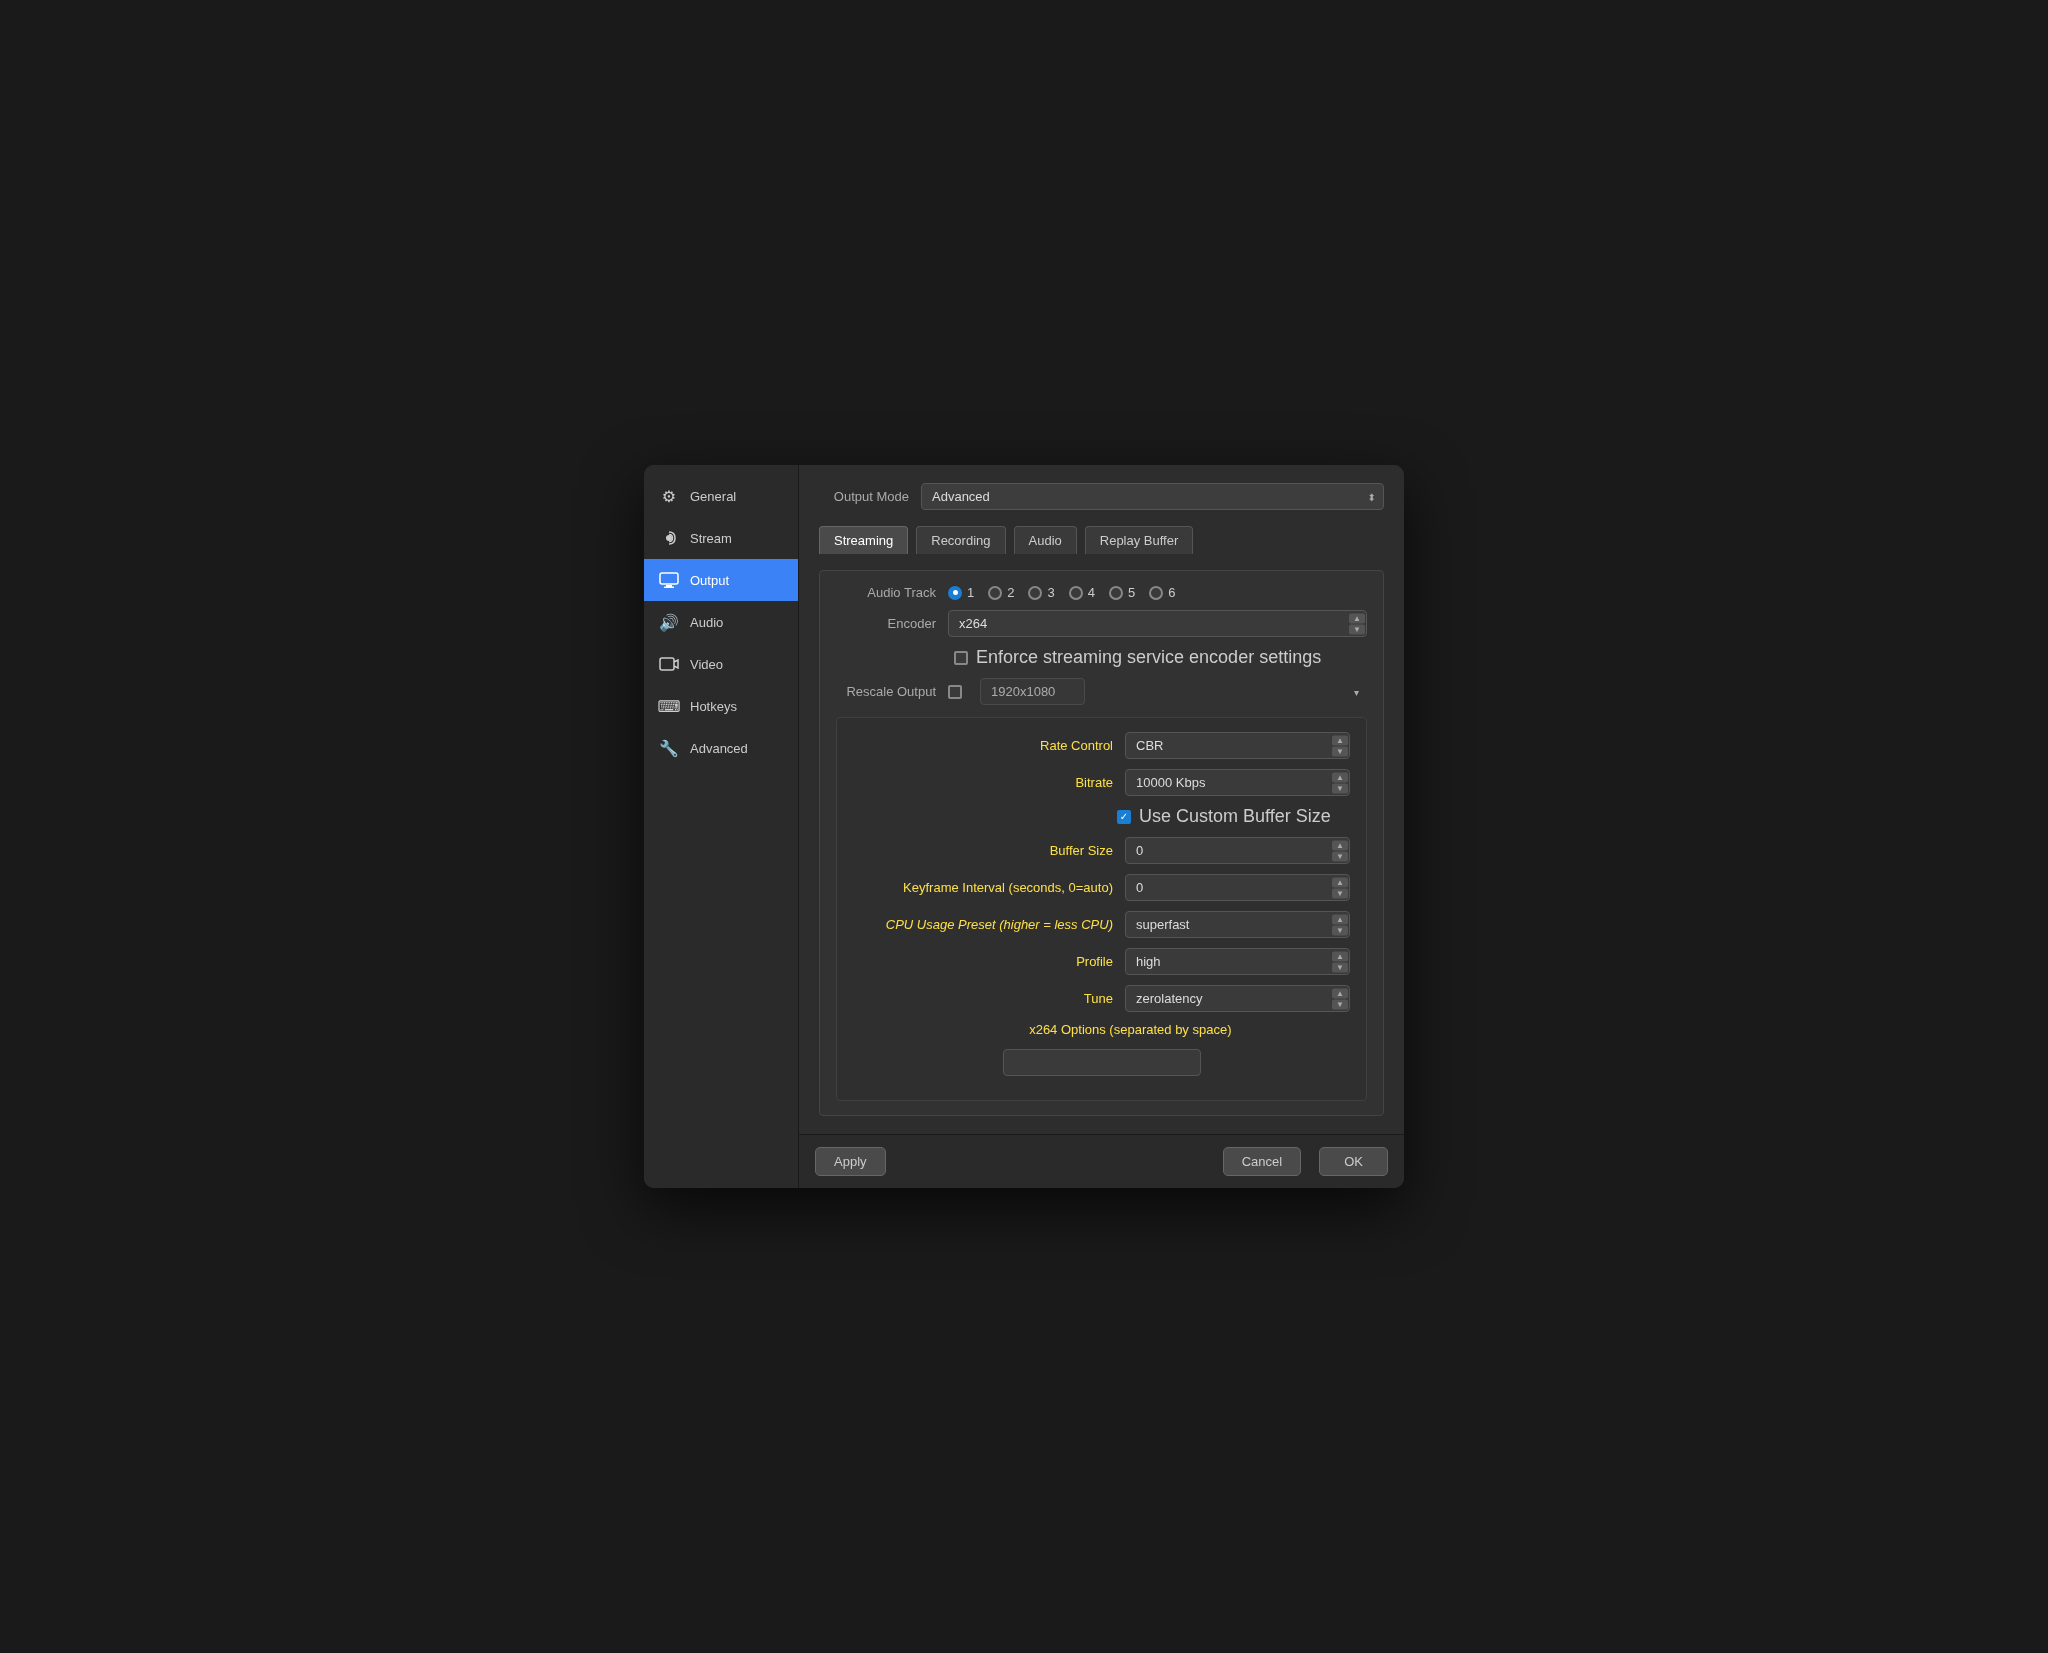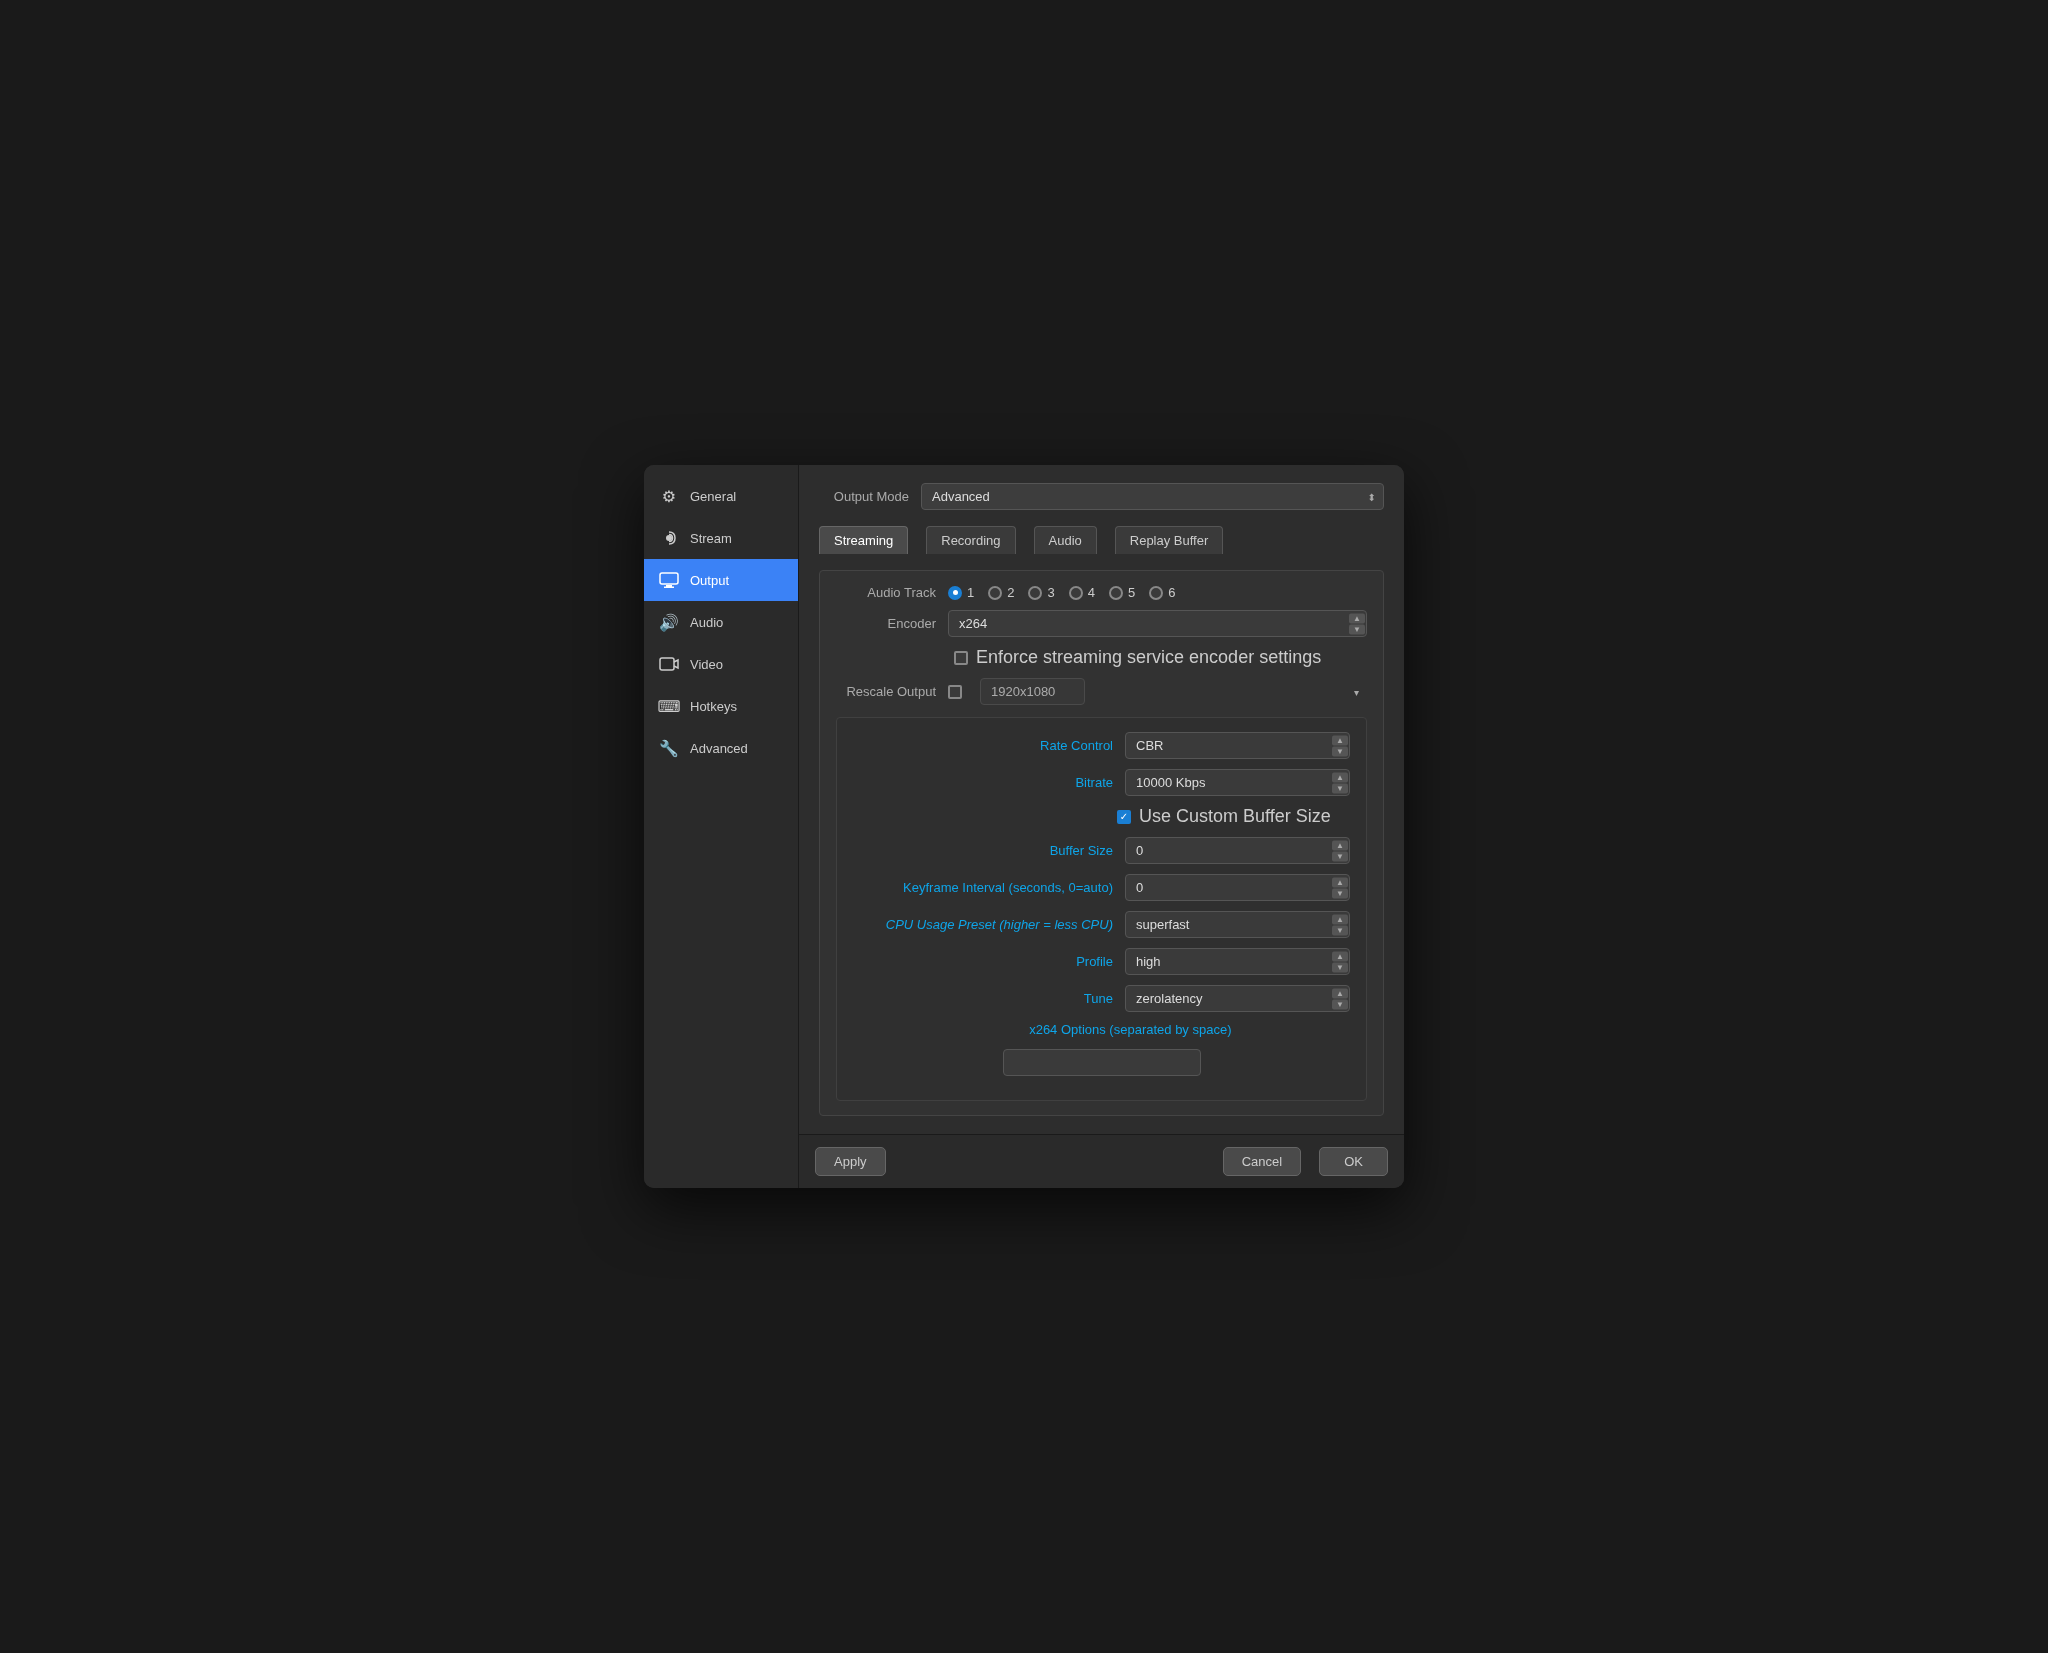--- a/index.html
+++ b/index.html
@@ -117,21 +117,21 @@
       position: absolute;
       right: 8px;
       top: 50%;
       transform: translateY(-50%);
       color: #aaa;
       font-size: 10px;
       pointer-events: none;
     }
     .tabs {
       display: flex;
-      gap: 18px;
+      gap: 8px;
       margin-bottom: 16px;
     }
     .tab {
       padding: 6px 14px;
       border-radius: 4px 4px 0 0;
       font-size: 13px;
       cursor: pointer;
       color: #ccc;
       background: #3a3a3a;
       border: 1px solid #555;
@@ -279,21 +279,21 @@
       background: #2f2f2f;
       border: 1px solid #404040;
       border-radius: 4px;
       padding: 14px 16px;
       margin-top: 12px;
     }
     .inner-form .form-row {
       margin-bottom: 10px;
     }
     .inner-label {
-      color: #0ea5e9;
+      color: #fde047;
       font-size: 13px;
       text-align: right;
     }
     .rescale-select-wrapper {
       position: relative;
       flex: 1;
     }
     .footer {
       display: flex;
       justify-content: space-between;

